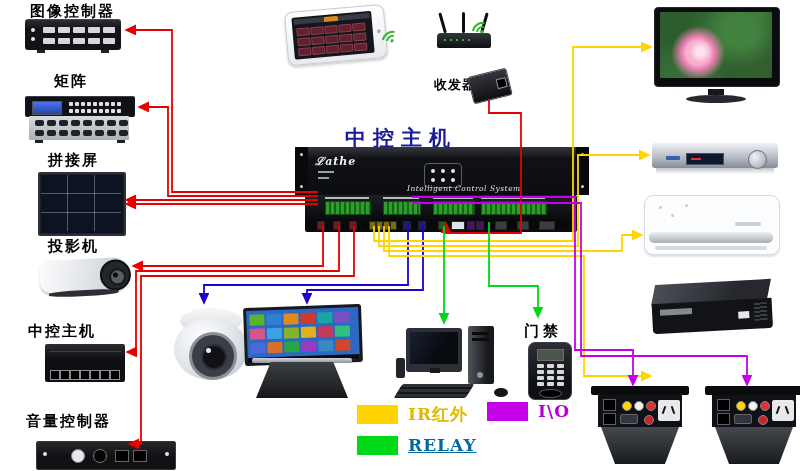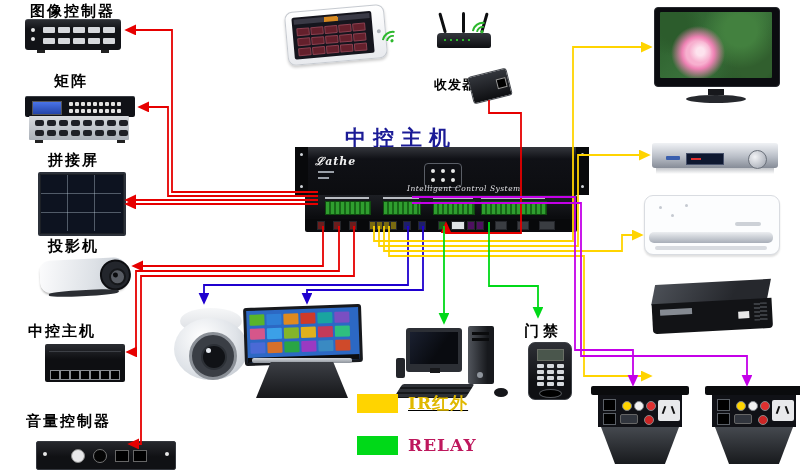--- a/index.html
+++ b/index.html
@@ -170,21 +170,21 @@
   .sk-slot{position:absolute;background:#111;}
   .sk-base{position:absolute;left:7px;top:41px;width:78px;height:37px;background:linear-gradient(#45494f,#181a1d);clip-path:polygon(0 0,100% 0,82% 100%,18% 100%);}
 
   
   .legend-item{position:absolute;display:flex;align-items:center;z-index:40;}
   .swatch{display:inline-block;width:46px;height:20px;}
   .sw-sm{width:41px;height:19px;}
   .legend-label{margin-left:10px;font-family:"DejaVu Serif","Liberation Serif",serif;font-weight:bold;font-size:17px;letter-spacing:1px;}
   #li-rs232{left:230px;top:402px;}
   #li-rs485{left:230px;top:436px;}
-  #li-ir{left:357px;top:392px;text-decoration:underline;}
+  #li-ir{left:357px;top:403px;}
   #li-relay{left:357px;top:435px;}
   #li-io{left:487px;top:401px;}
 
   .d{position:absolute;}
 </style>
 </head>
 <body>
 
 <div id="stage">
 
@@ -545,21 +545,25 @@
     </div>
     <div class="sk-base"></div>
   </div>
 
   <div class="legend-item" id="li-ir">
     <span class="swatch sw-sm" style="background: rgb(255, 212, 0);"></span>
     <span class="legend-label" style="color: rgb(224, 184, 0);">IR红外</span>
   </div>
   <div class="legend-item" id="li-relay">
     <span class="swatch sw-sm" style="background: rgb(0, 217, 24);"></span>
-    <span class="legend-label" style="color: #be185d;">RELAY</span>
+    <span class="legend-label" style="color: #0369a1; text-decoration: underline;">RELAY</span>
+  </div>
+  <div class="legend-item" id="li-io">
+    <span class="swatch sw-sm" style="background: rgb(196, 0, 232);"></span>
+    <span class="legend-label" style="color: rgb(180, 0, 216);">I\O</span>
   </div>
 
   <svg id="wires" width="800" height="471">
     <defs id="wire-defs">
         <marker id="arr-rs232" markerWidth="8" markerHeight="8" refX="5" refY="3" orient="auto">
           <path d="M0,0 L6.5,3 L0,6 z" fill="#e60000"></path>
         </marker>
         <marker id="arr-rs485" markerWidth="8" markerHeight="8" refX="5" refY="3" orient="auto">
           <path d="M0,0 L6.5,3 L0,6 z" fill="#1f00cf"></path>
         </marker>

